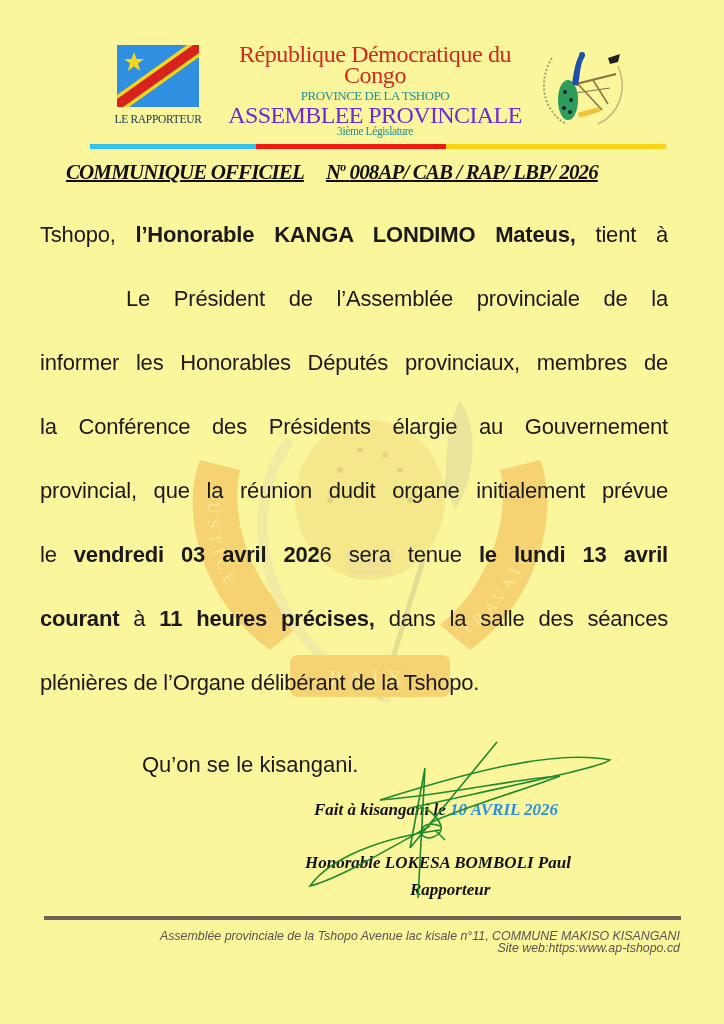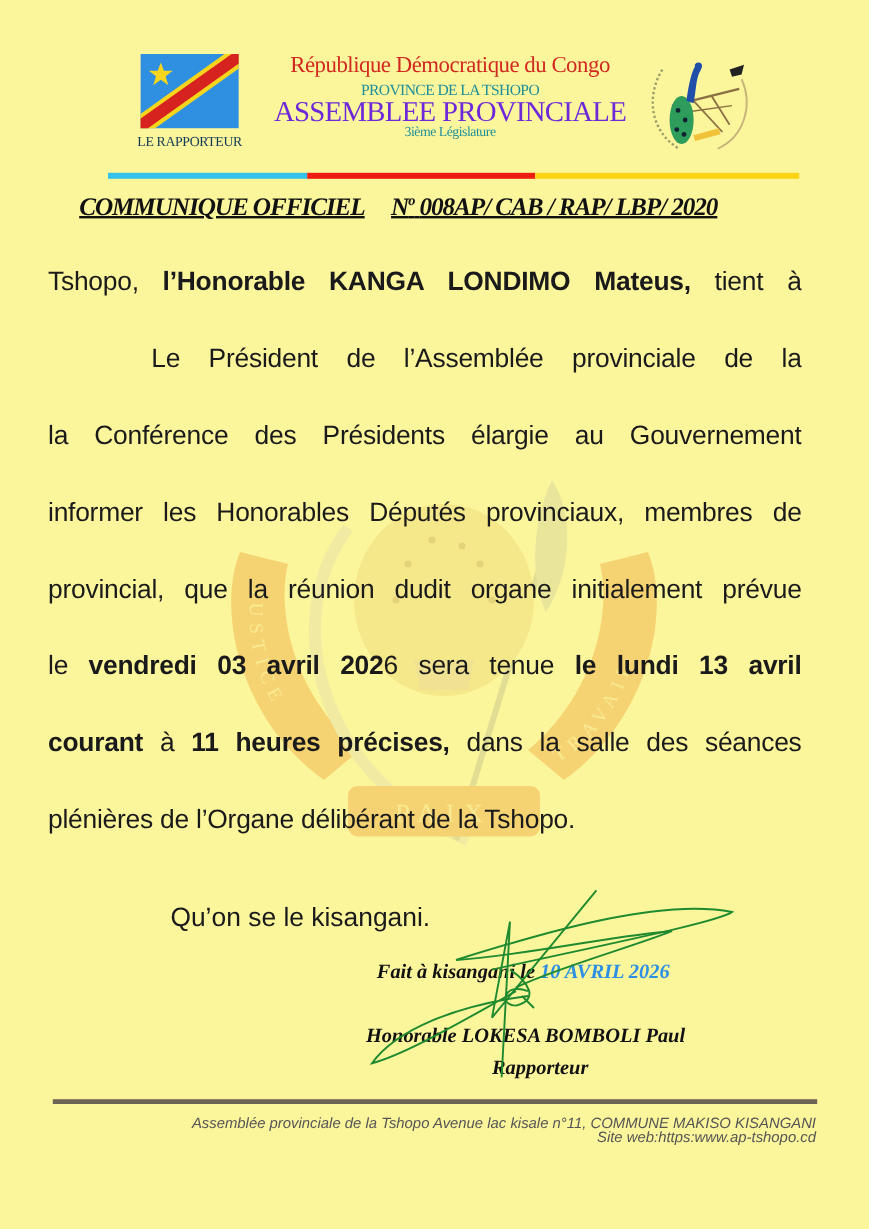--- a/index.html
+++ b/index.html
@@ -14,21 +14,21 @@
 
   
   .flag { left: 117px; top: 45px; width: 82px; height: 62px; }
   .rapporteur {
     left: 100px; top: 113px; width: 116px; text-align: center;
     font-family: "Liberation Serif", serif; font-size: 11.5px; color: #0f3a56;
     letter-spacing: -0.3px;
   }
   .head-center { left: 210px; top: 44px; width: 330px; text-align: center;
     font-family: "Liberation Serif", serif; }
-  .rdc { font-size: 19px; color: #d1281f; line-height: 21px; letter-spacing: -0.4px; }
+  .rdc { font-size: 24px; color: #d1281f; line-height: 21px; letter-spacing: -0.4px; }
   .province { font-size: 13px; color: #1e8f99; line-height: 14px; letter-spacing: -0.5px; margin-top: 3px; }
   .assemblee { font-size: 24px; color: #6d28d9; line-height: 24px; letter-spacing: -0.6px; }
   .legis { font-size: 11.5px; color: #1e8f99; line-height: 12px; letter-spacing: -0.4px; margin-top: -2px; }
   .emblem { left: 538px; top: 44px; width: 90px; height: 86px; }
 
   .tricolor { left: 90px; top: 144px; height: 5px; width: 576px; display: flex; }
   .tricolor span { display: block; height: 100%; }
   .tri-blue { width: 166px; background: #34c2ea; }
   .tri-red { width: 190px; background: #ee1b10; }
   .tri-yellow { width: 220px; background: #fbd415; }
@@ -116,21 +116,21 @@
   </svg>
 </div>
 
 <div class="abs tricolor">
   <span class="tri-blue"></span>
   <span class="tri-red"></span>
   <span class="tri-yellow"></span>
 </div>
 
 <div class="abs comm-title">
-  <span class="u">COMMUNIQUE OFFICIEL</span><span class="gap"></span><span class="u"><span>N</span><sup style="font-size:12px">o</sup> <span>008AP/ CAB / RAP/ LBP/ 2020</span></span>
+  <span class="u">COMMUNIQUE OFFICIEL</span><span class="gap"></span><span class="u"><span>N</span><sup style="font-size:12px">o</sup> <span>008AP/ CAB / RAP/ LBP/ 2026</span></span>
 </div>
 
 <div class="abs watermark">
   <svg width="420" height="340" viewBox="0 0 420 340" opacity="0.5">
 
     <path d="M40,60 C20,110 40,200 110,250 L140,225 C85,180 70,110 80,70 Z" fill="#f2b24a"></path>
 
     <path d="M380,60 C400,110 380,200 310,250 L280,225 C335,180 350,110 340,70 Z" fill="#f2b24a"></path>
 
     <path d="M130,40 C70,120 110,250 230,300" fill="none" stroke="#e8e0a8" stroke-width="10"></path>
@@ -156,22 +156,22 @@
     <text font-family="Liberation Serif, serif" font-size="16" fill="#f8e08a" letter-spacing="6">
       <textPath href="#rp">TRAVAIL</textPath>
     </text>
     <path id="rp" d="M305,235 C350,210 380,150 370,90" fill="none"></path>
   </svg>
 </div>
 
 <div class="abs body-text">
   <span class="body-line"><span>Tshopo,</span> <b>l’Honorable KANGA LONDIMO Mateus,</b> <span>tient à</span></span>
   <span class="body-line indent">Le Président de l’Assemblée provinciale de la</span>
+  <span class="body-line">informer les Honorables Députés provinciaux, membres de</span>
   <span class="body-line">la Conférence des Présidents élargie au Gouvernement</span>
-  <span class="body-line">informer les Honorables Députés provinciaux, membres de</span>
   <span class="body-line">provincial, que la réunion dudit organe initialement prévue</span>
   <span class="body-line"><span>le</span> <b>vendredi 03 avril 202</b><span>6 sera tenue</span> <b>le lundi 13 avril</b></span>
   <span class="body-line"><b>courant</b> <span>à</span> <b>11 heures précises,</b> <span>dans la salle des séances</span></span>
   <span class="body-line last">plénières de l’Organe délibérant de la Tshopo.</span>
 </div>
 
 <div class="abs communique">Qu’on se le kisangani.</div>
 
 <div class="abs sig-line fait">
   <span>Fait à kisangani le</span> <span class="date">10 AVRIL 2026</span>

